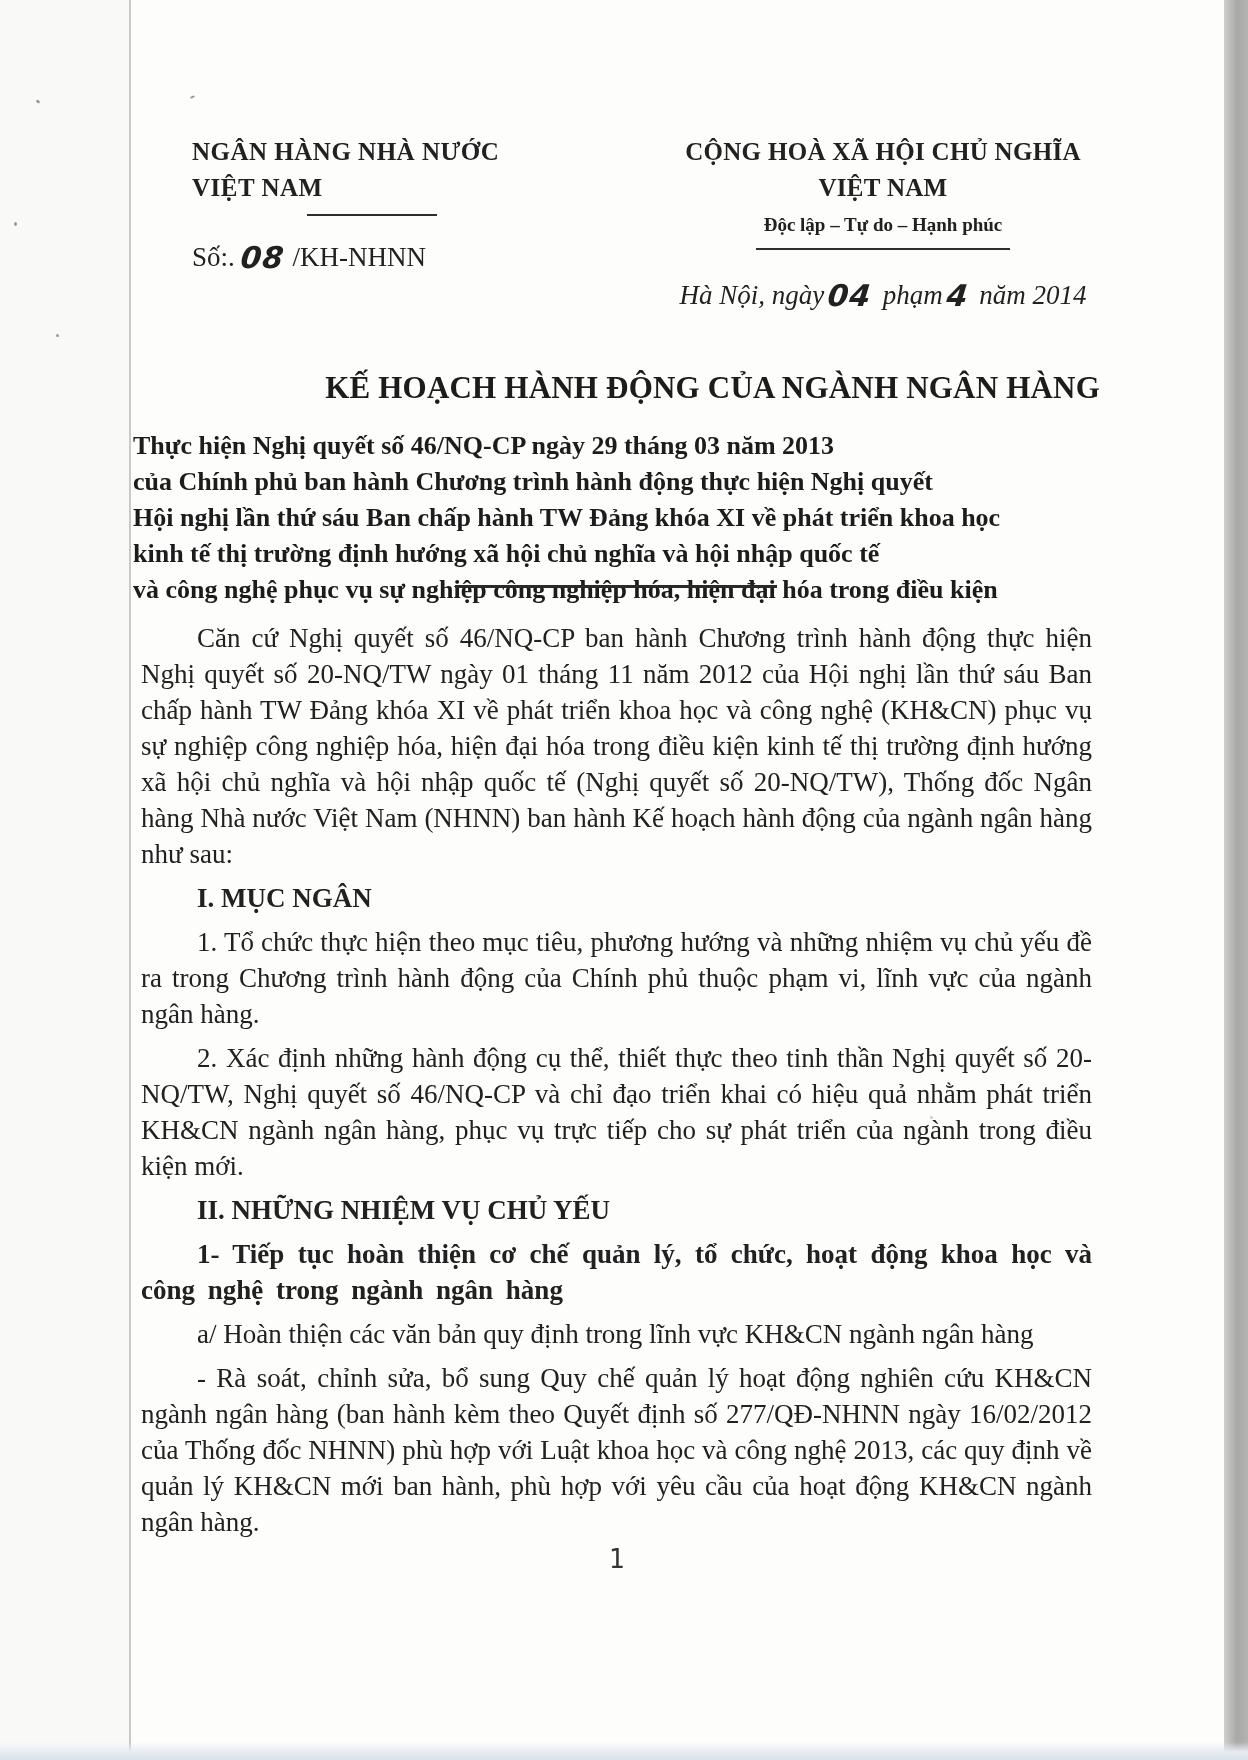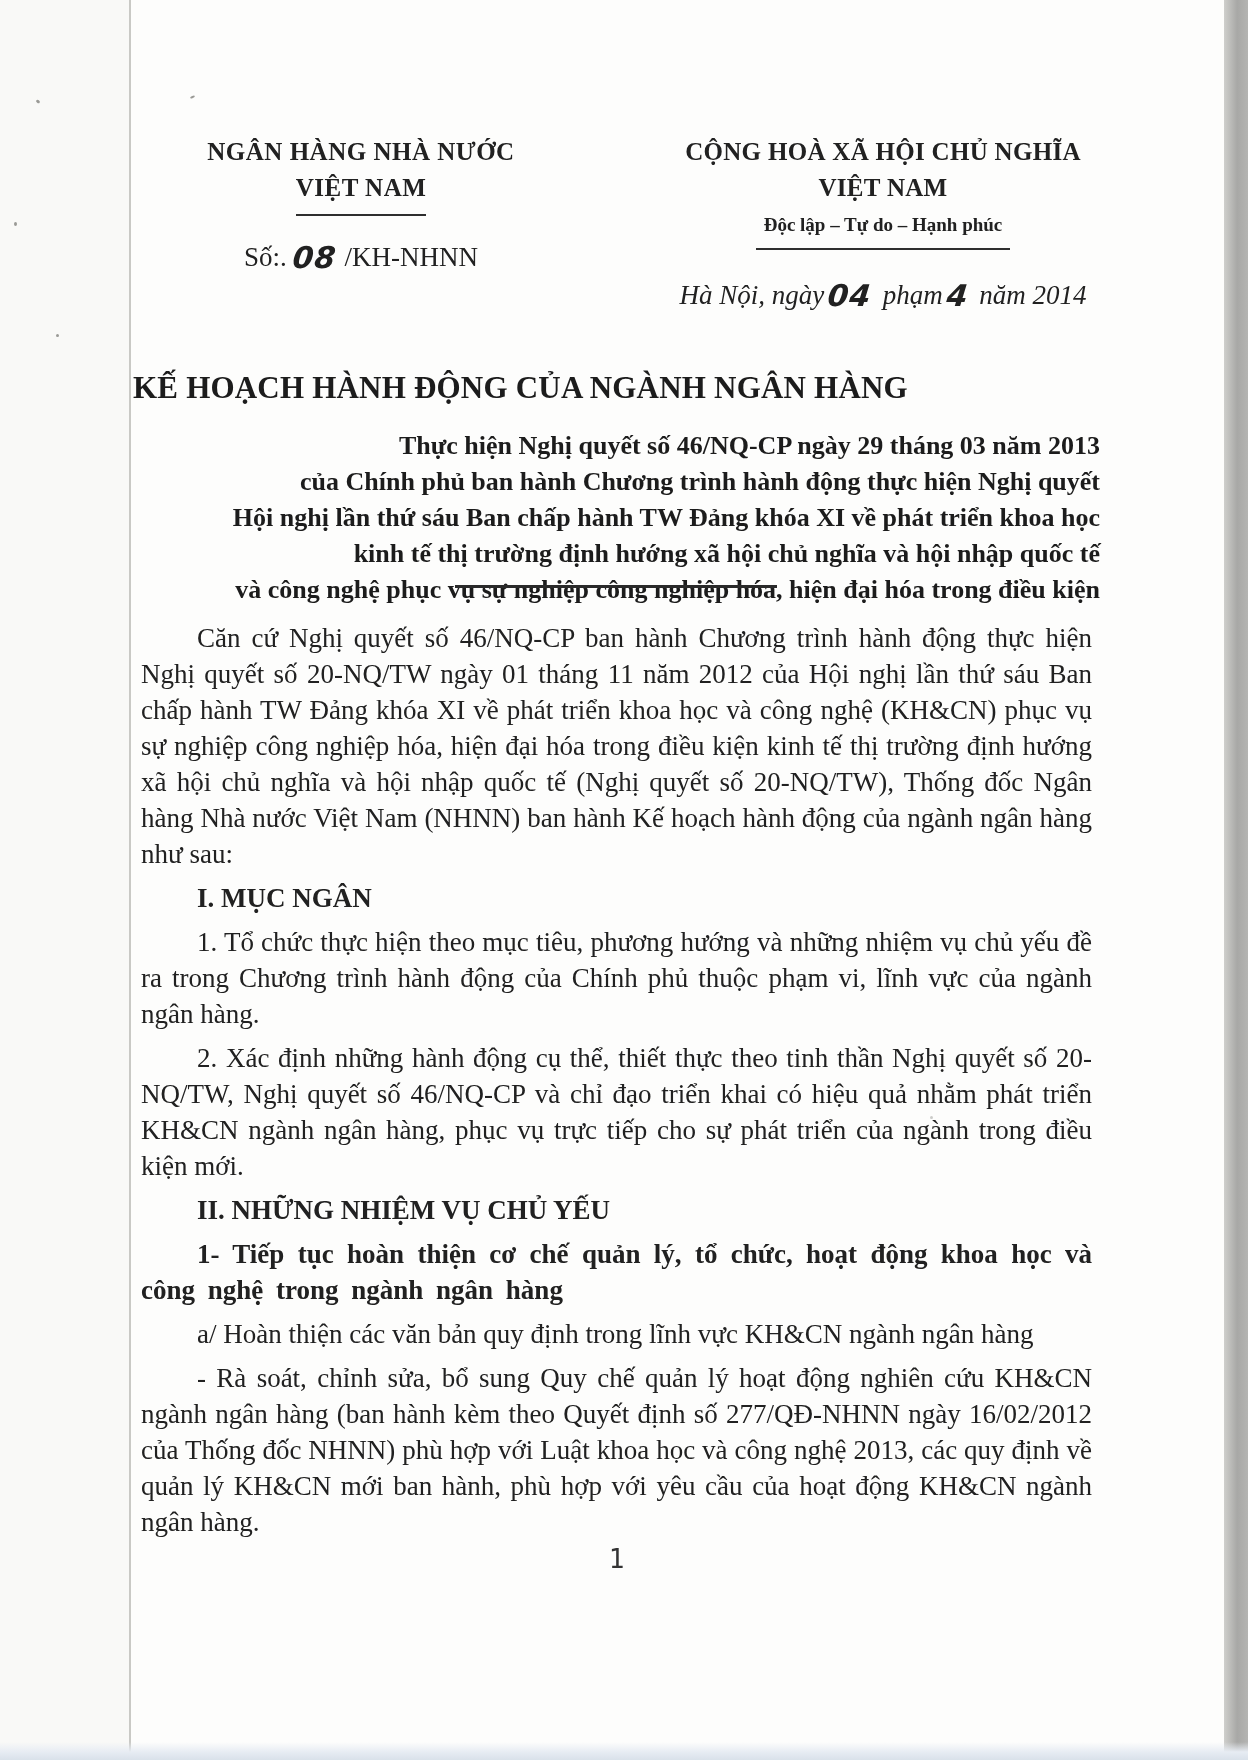--- a/index.html
+++ b/index.html
@@ -33,21 +33,21 @@
   .speck.s5{left:930px;top:1116px;width:3px;height:3px;opacity:.5;}
 
   
   .content{
     position:absolute;left:133px;top:0;width:967px;height:1760px;
   }
 
   
   .header{position:absolute;top:134px;left:0;width:967px;}
   .header-left{
-    position:absolute;left:48px;width:360px;text-align:center;
+    position:absolute;left:59px;width:360px;
   }
   .org-line{font-weight:bold;font-size:25px;line-height:36px;letter-spacing:.5px;}
   .rule-s{width:130px;height:0;border-top:2px solid #2e2e2e;margin:8px auto 0;}
   .doc-number{margin-top:22px;font-size:27px;white-space:nowrap;}
   .header-right{
     position:absolute;left:540px;width:420px;text-align:center;
   }
   .country{font-weight:bold;font-size:25px;line-height:36px;letter-spacing:.3px;}
   .motto{font-weight:bold;font-size:19px;line-height:37px;}
   .rule-m{width:254px;height:0;border-top:2px solid #2e2e2e;margin:5px auto 0;}
@@ -58,26 +58,26 @@
     font-weight:bold;font-style:italic;
     font-size:30px;letter-spacing:1px;
     transform:skewX(-6deg) translateY(2px);
   }
   .doc-number .hand{margin:0 8px 0 6px;}
   .dateline .hand{margin:0 4px;}
 
   
   .doc-title{
     position:absolute;top:370px;left:0;width:967px;
-    text-align:left;font-weight:bold;font-size:31px;letter-spacing:.2px;
+    text-align:right;font-weight:bold;font-size:31px;letter-spacing:.2px;
     margin:0;color:#1c1c1c;
   }
   .subtitle{
     position:absolute;top:428px;left:0;width:967px;
-    text-align:right;font-weight:bold;font-size:26px;line-height:36px;
+    text-align:left;font-weight:bold;font-size:26px;line-height:36px;
     color:#1c1c1c;
   }
   .divider{
     width:322px;height:0;border-top:3px solid #2a2a2a;
     position:absolute;top:585px;left:322px;
   }
 
   
   .body-text{
     position:absolute;top:612px;left:0;width:967px;

